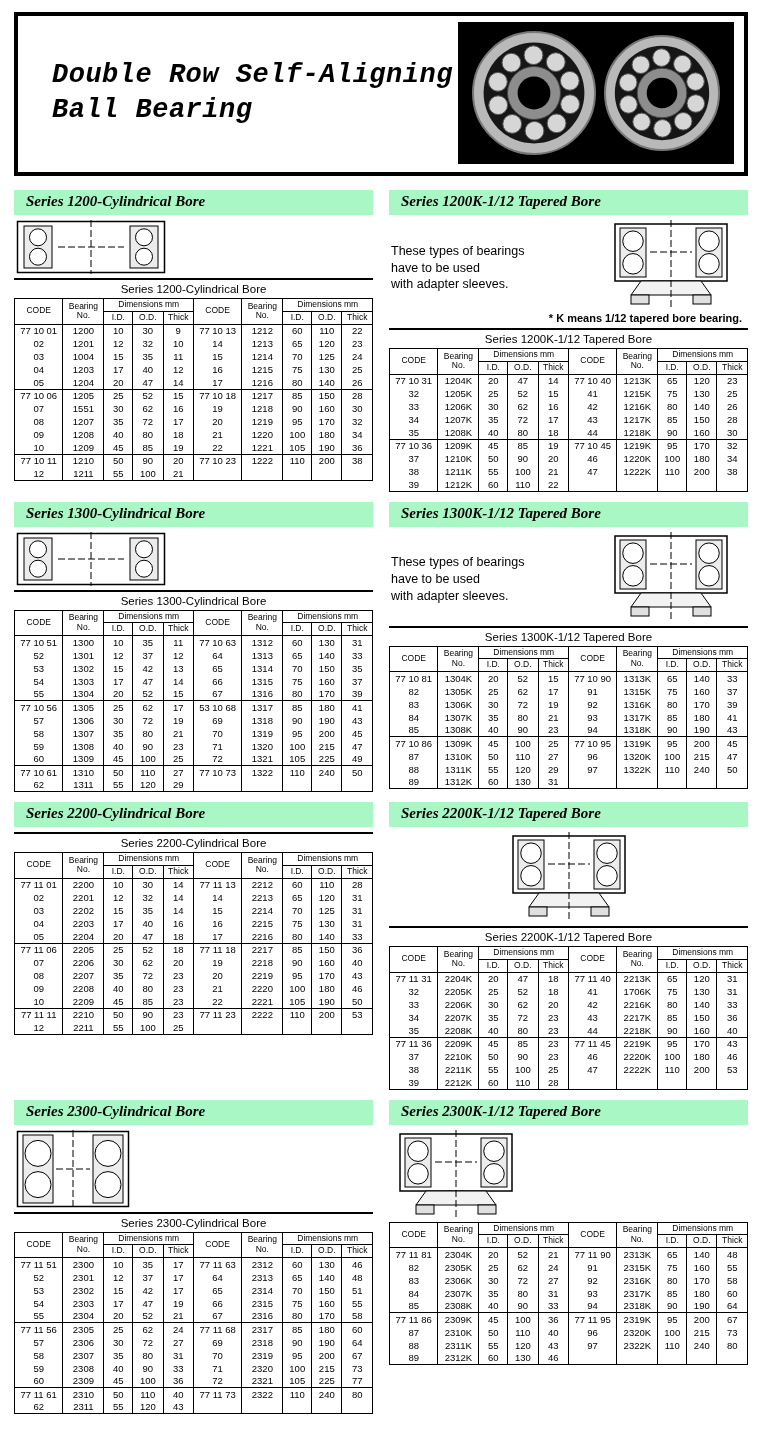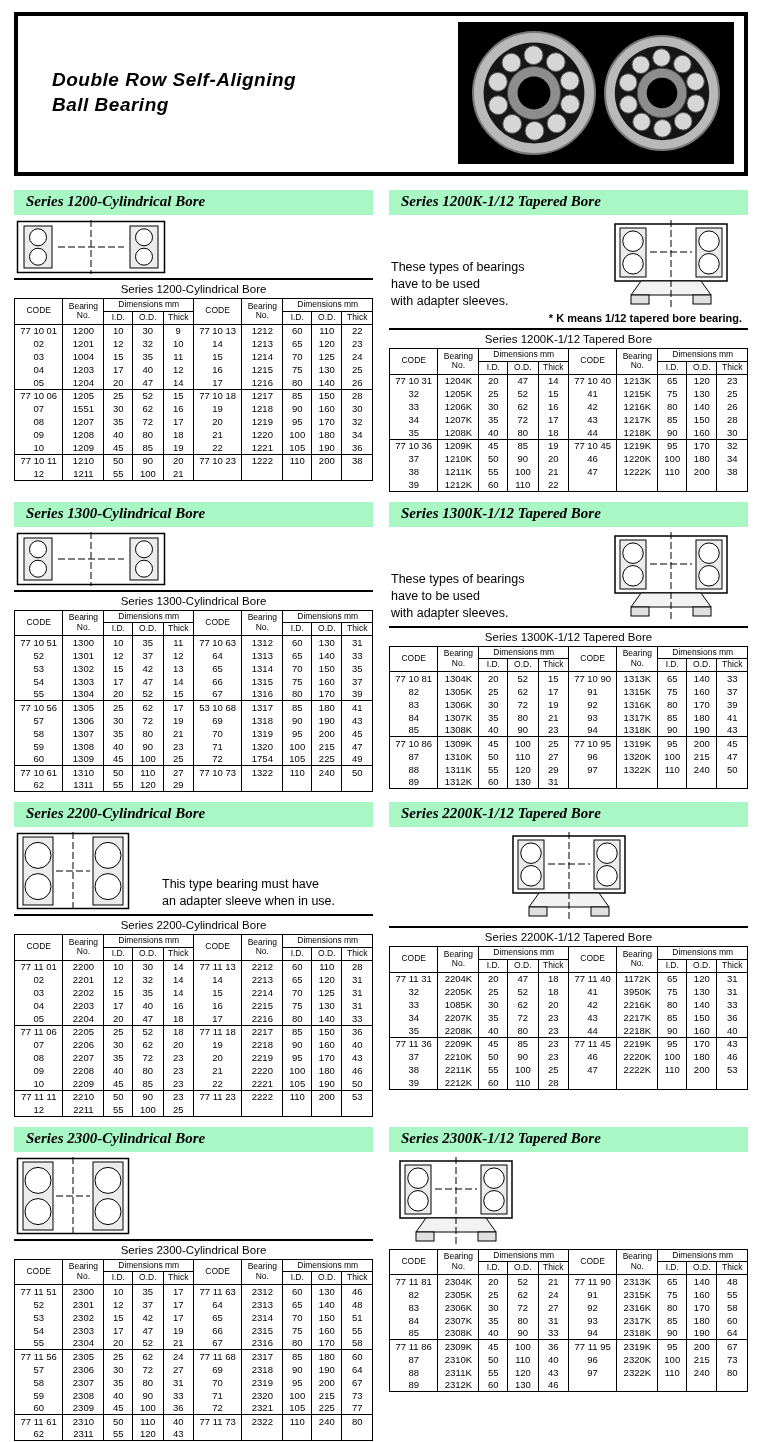--- a/index.html
+++ b/index.html
@@ -3,32 +3,32 @@
 <meta charset="utf-8">
 <style>
   * { box-sizing: border-box; }
   html,body { margin:0; padding:0; background:#fff; }
   body { width:762px; min-height:1442px; font-family:"Liberation Sans", sans-serif; color:#000; }
   .page { padding:12px 14px 10px; }
 
   
   .header-box { border:4px solid #000; display:flex; align-items:center; justify-content:space-between;
                 padding:10px 10px 12px 34px; height:164px; }
-  .titles .en { font-family:Liberation Sans, sans-serif; font-style:italic; font-weight:700;
-                font-size:19px; line-height:1.3; letter-spacing:0.5px; }
+  .titles .en { font-family:Liberation Mono, monospace; font-style:italic; font-weight:700;
+                font-size:27px; line-height:1.3; letter-spacing:0.5px; }
   .titles .kr { font-weight:700; font-size:25px; margin-top:8px; letter-spacing:1px; }
   .photos { background:#000; width:276px; height:142px; display:flex; align-items:center;
             justify-content:center; gap:6px; overflow:hidden; }
 
   
   .grid { display:grid; grid-template-columns:1fr 1fr; column-gap:16px; row-gap:10px; margin-top:14px; }
   .sec { }
   .banner { font-family:"Liberation Serif", serif; font-style:italic; font-weight:700; font-size:15px;
             padding:3px 8px 5px 12px; margin-bottom:5px; }
-  .intro { display:flex; align-items:flex-end; gap:32px; margin:4px 2px 2px; }
+  .intro { display:flex; align-items:center; gap:18px; margin:4px 2px 2px; }
   .intro.diagram-left { justify-content:flex-start; }
   .intro.note-diagram { justify-content:space-between; padding-right:10px; }
   .intro.diagram-note { justify-content:flex-start; }
   .intro.diagram-center { justify-content:center; }
   .note { white-space:pre-line; font-size:12.5px; line-height:1.35; padding-top:6px; }
   .footnote { text-align:right; font-weight:700; font-size:11px; margin:1px 6px 2px 0; }
   .diag { line-height:0; }
 
   
   .table-title { text-align:center; font-size:11.5px; padding:3px 0 3px; border-top:2px solid #000; margin-top:4px; }
@@ -610,21 +610,21 @@
               <td>215</td>
               <td>47</td>
             </tr>
             <tr>
               <td>60</td>
               <td>1309</td>
               <td>45</td>
               <td>100</td>
               <td>25</td>
               <td>72</td>
-              <td>1754</td>
+              <td>1321</td>
               <td>105</td>
               <td>225</td>
               <td>49</td>
             </tr>
             <tr class="gb">
               <td>77 10 61</td>
               <td>1310</td>
               <td>50</td>
               <td>110</td>
               <td>27</td>
@@ -811,35 +811,20 @@
               <td></td>
               <td></td>
               <td></td>
               <td></td>
             </tr>
           </tbody>
         </table>
       </section>
       <section class="sec">
         <div class="banner" style="background: rgb(170, 247, 198);">Series 2200-Cylindrical Bore</div>
-        <div class="intro diagram-note">
-          <div class="diag"><svg width="114" height="78" viewBox="0 0 114 78">
-              <rect x="1.5" y="1.5" width="111" height="75" fill="#fff" stroke="#000" stroke-width="1.5"></rect>
-              <rect x="7" y="5" width="30" height="68" fill="#ececec" stroke="#000"></rect>
-              <circle cx="22" cy="23.4" r="13" fill="#fff" stroke="#000"></circle>
-              <circle cx="22" cy="54.6" r="13" fill="#fff" stroke="#000"></circle>
-              <rect x="77" y="5" width="30" height="68" fill="#ececec" stroke="#000"></rect>
-              <circle cx="92" cy="23.4" r="13" fill="#fff" stroke="#000"></circle>
-              <circle cx="92" cy="54.6" r="13" fill="#fff" stroke="#000"></circle>
-              <line x1="57" y1="0" x2="57" y2="78" stroke="#000" stroke-dasharray="7 3"></line>
-              <line x1="40" y1="39" x2="74" y2="39" stroke="#000" stroke-dasharray="7 3"></line>
-            </svg></div>
-          <div class="note">This type bearing must have
-an adapter sleeve when in use.</div>
-        </div>
         <div class="table-title">Series 2200-Cylindrical Bore</div>
         <table class="bearing">
           <colgroup>
             <col style="width: 13.5%;">
             <col style="width: 11.5%;">
             <col style="width: 8%;">
             <col style="width: 8.5%;">
             <col style="width: 8.5%;">
             <col style="width: 13.5%;">
             <col style="width: 11.5%;">
@@ -1068,40 +1053,40 @@
             </tr>
           </thead>
           <tbody>
             <tr>
               <td>77 11 31</td>
               <td>2204K</td>
               <td>20</td>
               <td>47</td>
               <td>18</td>
               <td>77 11 40</td>
-              <td>1172K</td>
+              <td>2213K</td>
               <td>65</td>
               <td>120</td>
               <td>31</td>
             </tr>
             <tr>
               <td>32</td>
               <td>2205K</td>
               <td>25</td>
               <td>52</td>
               <td>18</td>
               <td>41</td>
-              <td>3950K</td>
+              <td>1706K</td>
               <td>75</td>
               <td>130</td>
               <td>31</td>
             </tr>
             <tr>
               <td>33</td>
-              <td>1085K</td>
+              <td>2206K</td>
               <td>30</td>
               <td>62</td>
               <td>20</td>
               <td>42</td>
               <td>2216K</td>
               <td>80</td>
               <td>140</td>
               <td>33</td>
             </tr>
             <tr>

